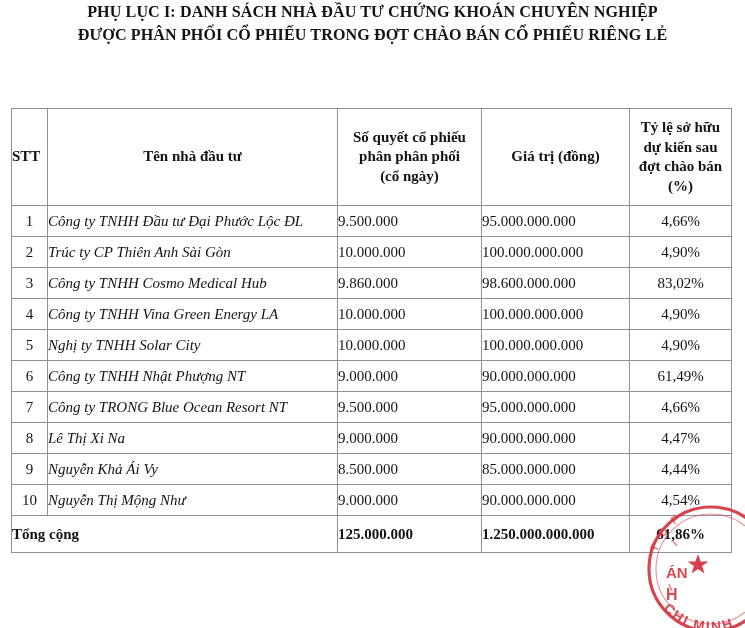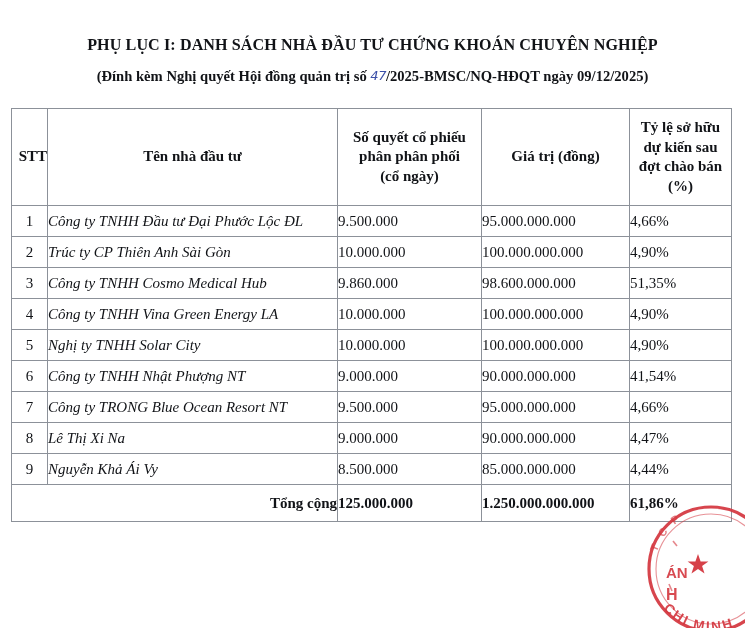--- a/index.html
+++ b/index.html
@@ -13,23 +13,21 @@
     height: 628px;
     position: relative;
     overflow: hidden;
     font-family: "Liberation Serif", "DejaVu Serif", serif;
     color: #111317;
     -webkit-font-smoothing: antialiased;
   }
 
   
   .title-block {
-    padding-top: 9px;
-    text-align: center;
-    margin-top: 24px;
+    text-align: center;
   }
   .title-line {
     font-weight: bold;
     font-size: 16.1px;
     letter-spacing: 0.1px;
     line-height: 23px;
     white-space: nowrap;
   }
   .subtitle-line {
     font-weight: bold;
@@ -75,70 +73,70 @@
   col.c-pct   { width: 102px; }
 
   thead th {
     font-weight: bold;
     font-size: 15px;
     line-height: 19.5px;
     text-align: center;
     height: 96px;
     padding: 2px 4px;
   }
-  th.th-stt { text-align: right; padding-left: 5px; vertical-align: middle; }
+  th.th-stt { text-align: left; padding-left: 5px; vertical-align: middle; }
 
   tbody td {
     font-size: 15px;
     line-height: 18px;
     height: 30px;
   }
   td.cell-stt {
     text-align: center;
   }
   td.cell-name {
     text-align: left;
     padding-left: 9px;
     font-style: italic;
   }
   td.cell-num {
     text-align: left;
     padding-right: 9px;
   }
   td.cell-pct {
+    text-align: center;
+    padding-right: 9px;
+  }
+
+  tr.total-row td {
+    font-weight: bold;
+    height: 36px;
+  }
+  td.total-label {
     text-align: left;
-    padding-right: 9px;
-  }
-
-  tr.total-row td {
-    font-weight: bold;
-    height: 36px;
-  }
-  td.total-label {
-    text-align: right;
   }
 
   
   .seal {
     position: absolute;
     left: 636px;
     top: 494px;
     width: 150px;
     height: 150px;
     pointer-events: none;
     z-index: 5;
   }
   .seal svg { display: block; overflow: visible; }
 </style>
 </head>
 <body>
 
 <div class="title-block">
   <div class="title-line">PHỤ LỤC I: DANH SÁCH NHÀ ĐẦU TƯ CHỨNG KHOÁN CHUYÊN NGHIỆP</div>
-  <div class="subtitle-line"><span>(Đính kèm Nghị quyết Hội đồng quản trị số </span><span class="handwritten-number">47</span><span>/2025-BMSC/NQ-HĐQT ngày 09/12/2025)</span></div>
+  <div class="title-line">ĐƯỢC PHÂN PHỐI CỔ PHIẾU TRONG ĐỢT CHÀO BÁN CỔ PHIẾU RIÊNG LẺ</div>
 </div>
 
 <div class="table-wrap">
   <table class="data-table">
     <colgroup>
       <col class="c-stt">
         <col class="c-name">
         <col class="c-qty">
         <col class="c-val">
         <col class="c-pct">
@@ -174,42 +172,42 @@
           <td class="cell-name">Trúc ty CP Thiên Anh Sài Gòn</td>
           <td class="cell-num">10.000.000</td>
           <td class="cell-num">100.000.000.000</td>
           <td class="cell-pct">4,90%</td>
         </tr>
         <tr>
           <td class="cell-stt">3</td>
           <td class="cell-name">Công ty TNHH Cosmo Medical Hub</td>
           <td class="cell-num">9.860.000</td>
           <td class="cell-num">98.600.000.000</td>
-          <td class="cell-pct">51,35%</td>
+          <td class="cell-pct">83,02%</td>
         </tr>
         <tr>
           <td class="cell-stt">4</td>
           <td class="cell-name">Công ty TNHH Vina Green Energy LA</td>
           <td class="cell-num">10.000.000</td>
           <td class="cell-num">100.000.000.000</td>
           <td class="cell-pct">4,90%</td>
         </tr>
         <tr>
           <td class="cell-stt">5</td>
           <td class="cell-name">Nghị ty TNHH Solar City</td>
           <td class="cell-num">10.000.000</td>
           <td class="cell-num">100.000.000.000</td>
           <td class="cell-pct">4,90%</td>
         </tr>
         <tr>
           <td class="cell-stt">6</td>
           <td class="cell-name">Công ty TNHH Nhật Phượng NT</td>
           <td class="cell-num">9.000.000</td>
           <td class="cell-num">90.000.000.000</td>
-          <td class="cell-pct">41,54%</td>
+          <td class="cell-pct">61,49%</td>
         </tr>
         <tr>
           <td class="cell-stt">7</td>
           <td class="cell-name">Công ty TRONG Blue Ocean Resort NT</td>
           <td class="cell-num">9.500.000</td>
           <td class="cell-num">95.000.000.000</td>
           <td class="cell-pct">4,66%</td>
         </tr>
         <tr>
           <td class="cell-stt">8</td>
@@ -217,20 +215,27 @@
           <td class="cell-num">9.000.000</td>
           <td class="cell-num">90.000.000.000</td>
           <td class="cell-pct">4,47%</td>
         </tr>
         <tr>
           <td class="cell-stt">9</td>
           <td class="cell-name">Nguyễn Khả Ái Vy</td>
           <td class="cell-num">8.500.000</td>
           <td class="cell-num">85.000.000.000</td>
           <td class="cell-pct">4,44%</td>
+        </tr>
+        <tr>
+          <td class="cell-stt">10</td>
+          <td class="cell-name">Nguyễn Thị Mộng Như</td>
+          <td class="cell-num">9.000.000</td>
+          <td class="cell-num">90.000.000.000</td>
+          <td class="cell-pct">4,54%</td>
         </tr>
         <tr class="total-row">
           <td class="total-label" colspan="2">Tổng cộng</td>
           <td class="cell-num">125.000.000</td>
           <td class="cell-num">1.250.000.000.000</td>
           <td class="cell-pct">61,86%</td>
         </tr>
       </tbody>
   </table>
 </div>

